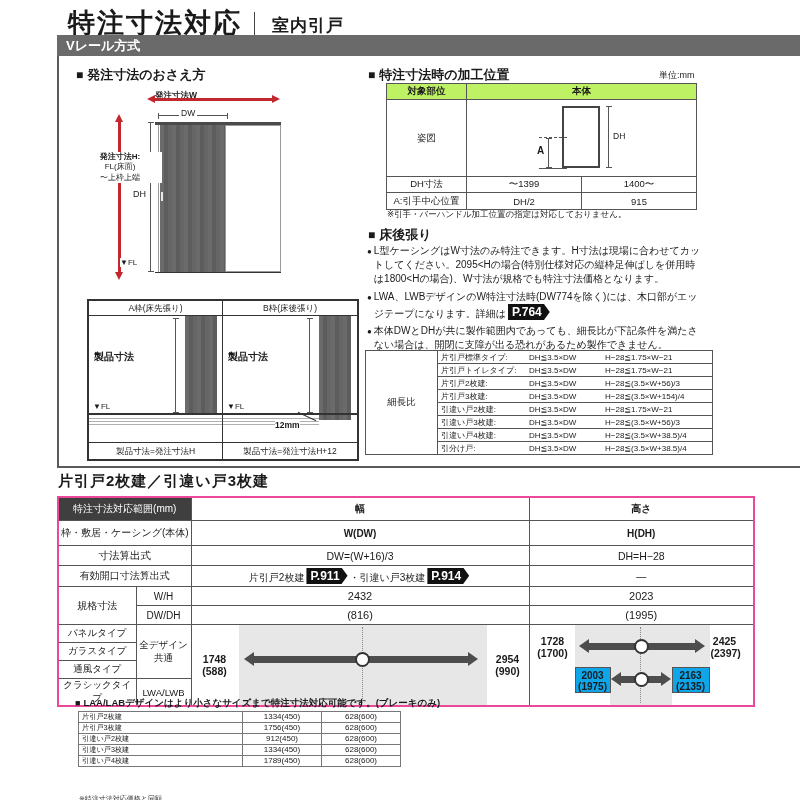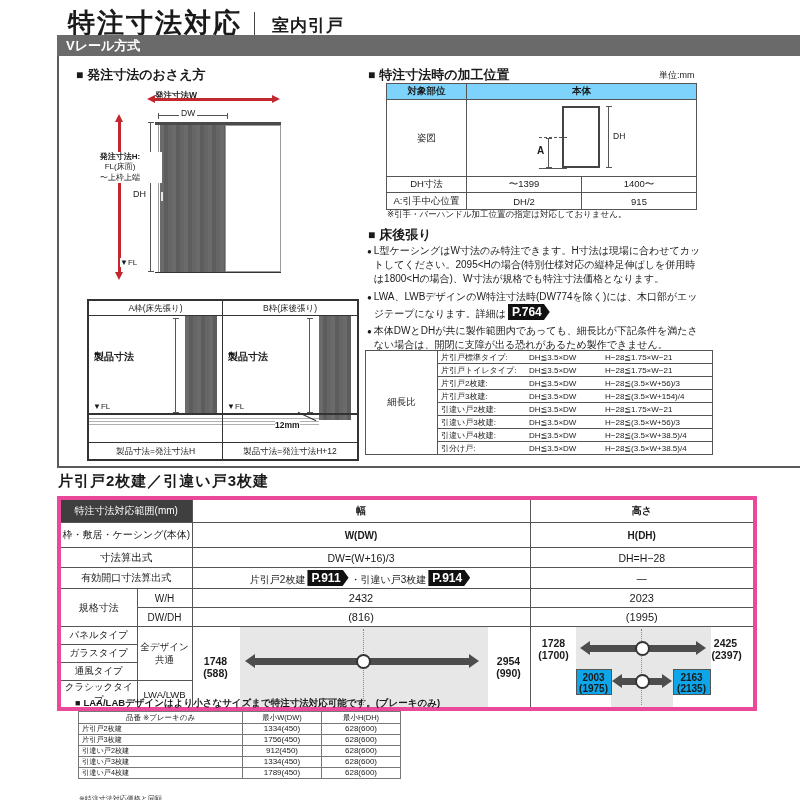--- a/index.html
+++ b/index.html
@@ -52,21 +52,21 @@
   .f-foot{font-size:8.5px;text-align:center;line-height:16px;border-top:1px solid #333;}
   .f-foot.l{border-right:1px solid #333;}
   .floor{position:absolute;left:0;right:0;height:2px;background:#333;}
   .hatch{position:absolute;left:0;right:0;height:1px;background:#b0b0b0;}
   .fl-lbl{position:absolute;font-size:8px;}
   .prod-lbl{position:absolute;font-size:10px;font-weight:bold;}
 
   
   .proc-tbl{position:absolute;border-collapse:collapse;table-layout:fixed;background:#fff;}
   .proc-tbl td{border:1px solid #555;font-size:9.5px;text-align:center;padding:0;}
-  .ghdr{background:#7dd3fc;font-weight:bold;font-size:10px;}
+  .ghdr{background:#bef264;font-weight:bold;font-size:10px;}
   .fig{position:relative;height:74px;}
   .fig-rect{position:absolute;left:95px;top:5px;width:38px;height:62px;border:2px solid #444;box-sizing:border-box;background:#fff;}
   .dash{position:absolute;border-top:1px dashed #555;}
   .small-note{position:absolute;font-size:8.5px;color:#222;white-space:nowrap;}
 
   
   .notes{position:absolute;left:308px;top:188px;width:338px;}
   .note-item{display:flex;font-size:10px;line-height:1.42;margin-bottom:3px;}
   .bullet{font-size:8px;margin-right:2px;padding-top:2px;}
   .badge{display:inline-block;background:#111;color:#fff;font-size:12px;font-weight:bold;
@@ -75,21 +75,21 @@
 
   
   .ratio-tbl{position:absolute;border-collapse:collapse;table-layout:fixed;background:#fff;}
   .ratio-tbl td{border:1px solid #555;padding:0;height:12px;}
   .rlab{width:72px;font-size:9.5px;text-align:center;}
   .rt{font-size:8px;white-space:nowrap;padding-left:3px !important;}
   .rt-type{display:inline-block;width:88px;}
   .rt-f1{display:inline-block;width:76px;}
 
   
-  .big-tbl{position:absolute;left:57px;top:496px;width:696px;border-collapse:collapse;table-layout:fixed;border:4px solid #ec4899;background:#fff;}
+  .big-tbl{position:absolute;left:57px;top:496px;width:696px;border-collapse:collapse;table-layout:fixed;border:2px solid #ec4899;background:#fff;}
   .big-tbl td{border:1px solid #555;font-size:10px;text-align:center;padding:0;overflow:hidden;}
   .dark{background:#3f3f3f;color:#fff;font-size:10.5px;}
   .whead{font-size:14px;font-weight:bold;}
   .bigval{font-size:15px;font-weight:bold;}
   .r-head td{height:22px;}
   .r-frame td{height:24px;}
   .r-calc td{height:19px;font-size:10.5px;}
   .r-open td{height:20px;}
   .r-std td{height:18px;}
   .r-std .num{font-size:11px;}
@@ -392,25 +392,20 @@
   <div class="laa-title">
     <span class="sq">■</span><span>LAA/LABデザインはより小さなサイズまで特注寸法対応可能です。(ブレーキのみ)</span>
   </div>
   <table class="laa-tbl">
     <colgroup>
         <col style="width:164px">
         <col style="width:79px">
         <col style="width:79px">
       </colgroup>
     <tbody>
-        <tr>
-      <td class="lh">品番 ※ブレーキのみ</td>
-      <td class="lh">最小W(DW)</td>
-      <td class="lh">最小H(DH)</td>
-    </tr>
     <tr>
           <td class="lt">片引戸2枚建</td>
           <td class="ln">1334(450)</td>
           <td class="ln">628(600)</td>
         </tr>
     <tr>
           <td class="lt">片引戸3枚建</td>
           <td class="ln">1756(450)</td>
           <td class="ln">628(600)</td>
         </tr>

